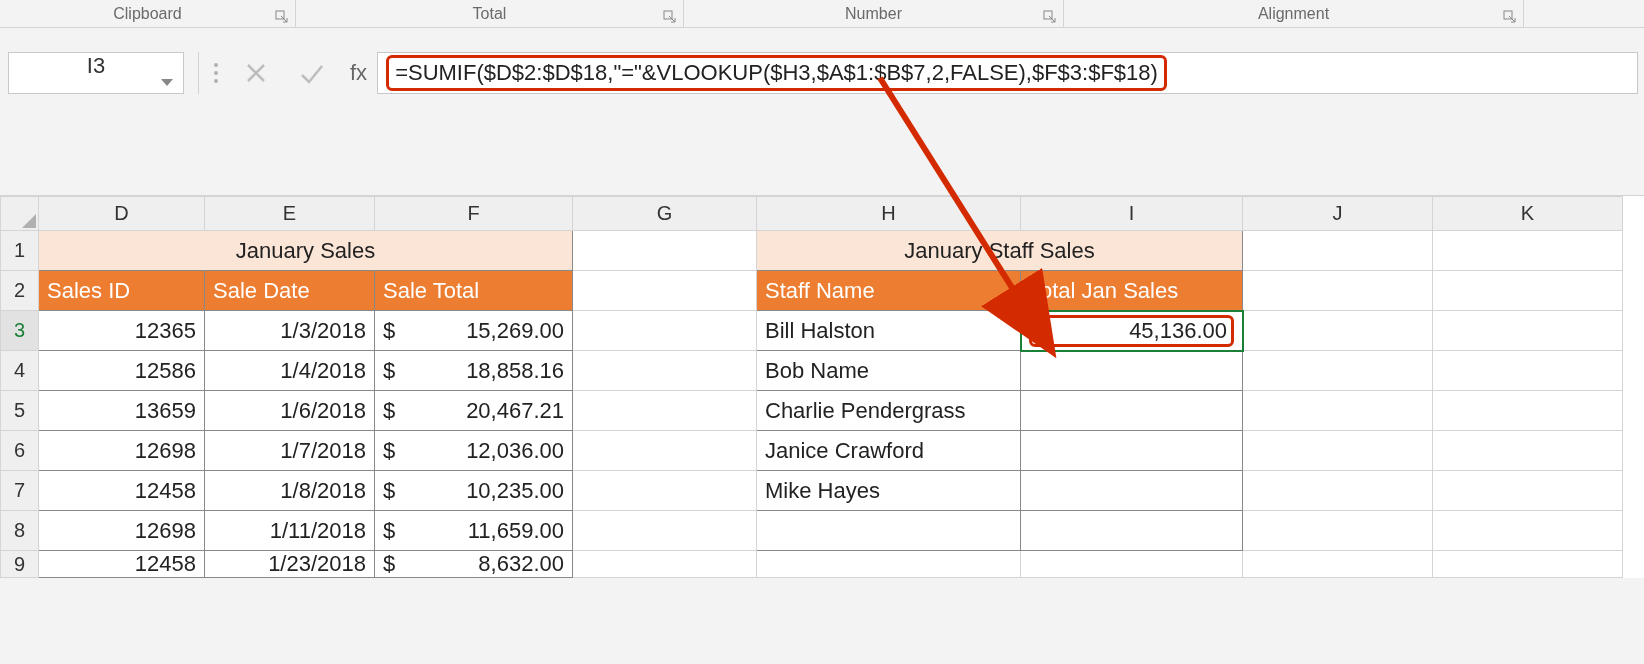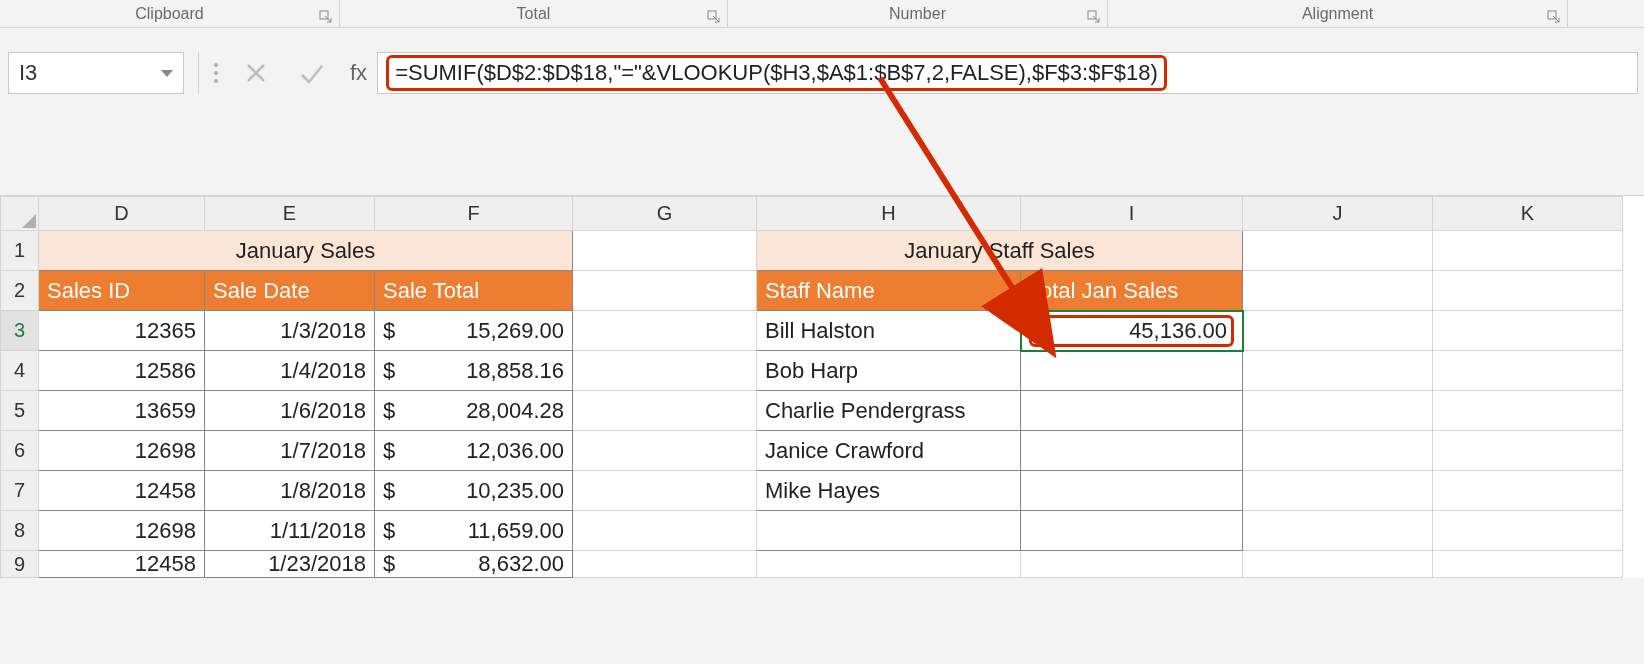--- a/index.html
+++ b/index.html
@@ -48,20 +48,21 @@
   .name-box {
     width: 176px;
     height: 42px;
     background: #fff;
     border: 1px solid #c8c8c8;
     display: flex;
     align-items: center;
     padding: 0 10px;
     font-size: 22px;
     color: #333;
+    flex-direction: column;
   }
   .name-box .dd {
     margin-left: auto;
     width: 0; height: 0;
     border-left: 6px solid transparent;
     border-right: 6px solid transparent;
     border-top: 7px solid #888;
   }
   .fb-sep {
     width: 6px; height: 42px;
@@ -193,21 +194,21 @@
     left: 520px;
     width: 640px;
     height: 340px;
     pointer-events: none;
   }
 </style>
 </head>
 <body>
 
 <div class="ribbon-groups">
-  <div class="ribbon-group" style="width:340px">
+  <div class="ribbon-group" style="width:296px">
     <span>Clipboard</span>
     <span class="launcher">
       <svg width="14" height="14">
           <rect x="1" y="1" width="8" height="8" fill="none" stroke="#888"></rect>
           <path d="M6 6 L12 12 M12 8 V12 H8" stroke="#888" fill="none"></path>
         </svg>
     </span>
   </div>
   <div class="ribbon-group" style="width:388px">
     <span>Total</span>
@@ -329,34 +330,34 @@
     <th class="rowhead">4</th>
     <td class="cell bordered num">12586</td>
     <td class="cell bordered num">1/4/2018</td>
     <td class="cell bordered money">
             <span class="money-wrap">
               <span>$</span>
               <span>18,858.16</span>
             </span>
           </td>
     <td class="cell"></td>
-    <td class="cell bordered">Bob Harp</td>
+    <td class="cell bordered">Bob Name</td>
     <td class="cell bordered"></td>
     <td class="cell"></td>
     <td class="cell"></td>
   </tr>
 
   <tr>
     <th class="rowhead">5</th>
     <td class="cell bordered num">13659</td>
     <td class="cell bordered num">1/6/2018</td>
     <td class="cell bordered money">
             <span class="money-wrap">
               <span>$</span>
-              <span>28,004.28</span>
+              <span>20,467.21</span>
             </span>
           </td>
     <td class="cell"></td>
     <td class="cell bordered">Charlie Pendergrass</td>
     <td class="cell bordered"></td>
     <td class="cell"></td>
     <td class="cell"></td>
   </tr>
 
   <tr>

